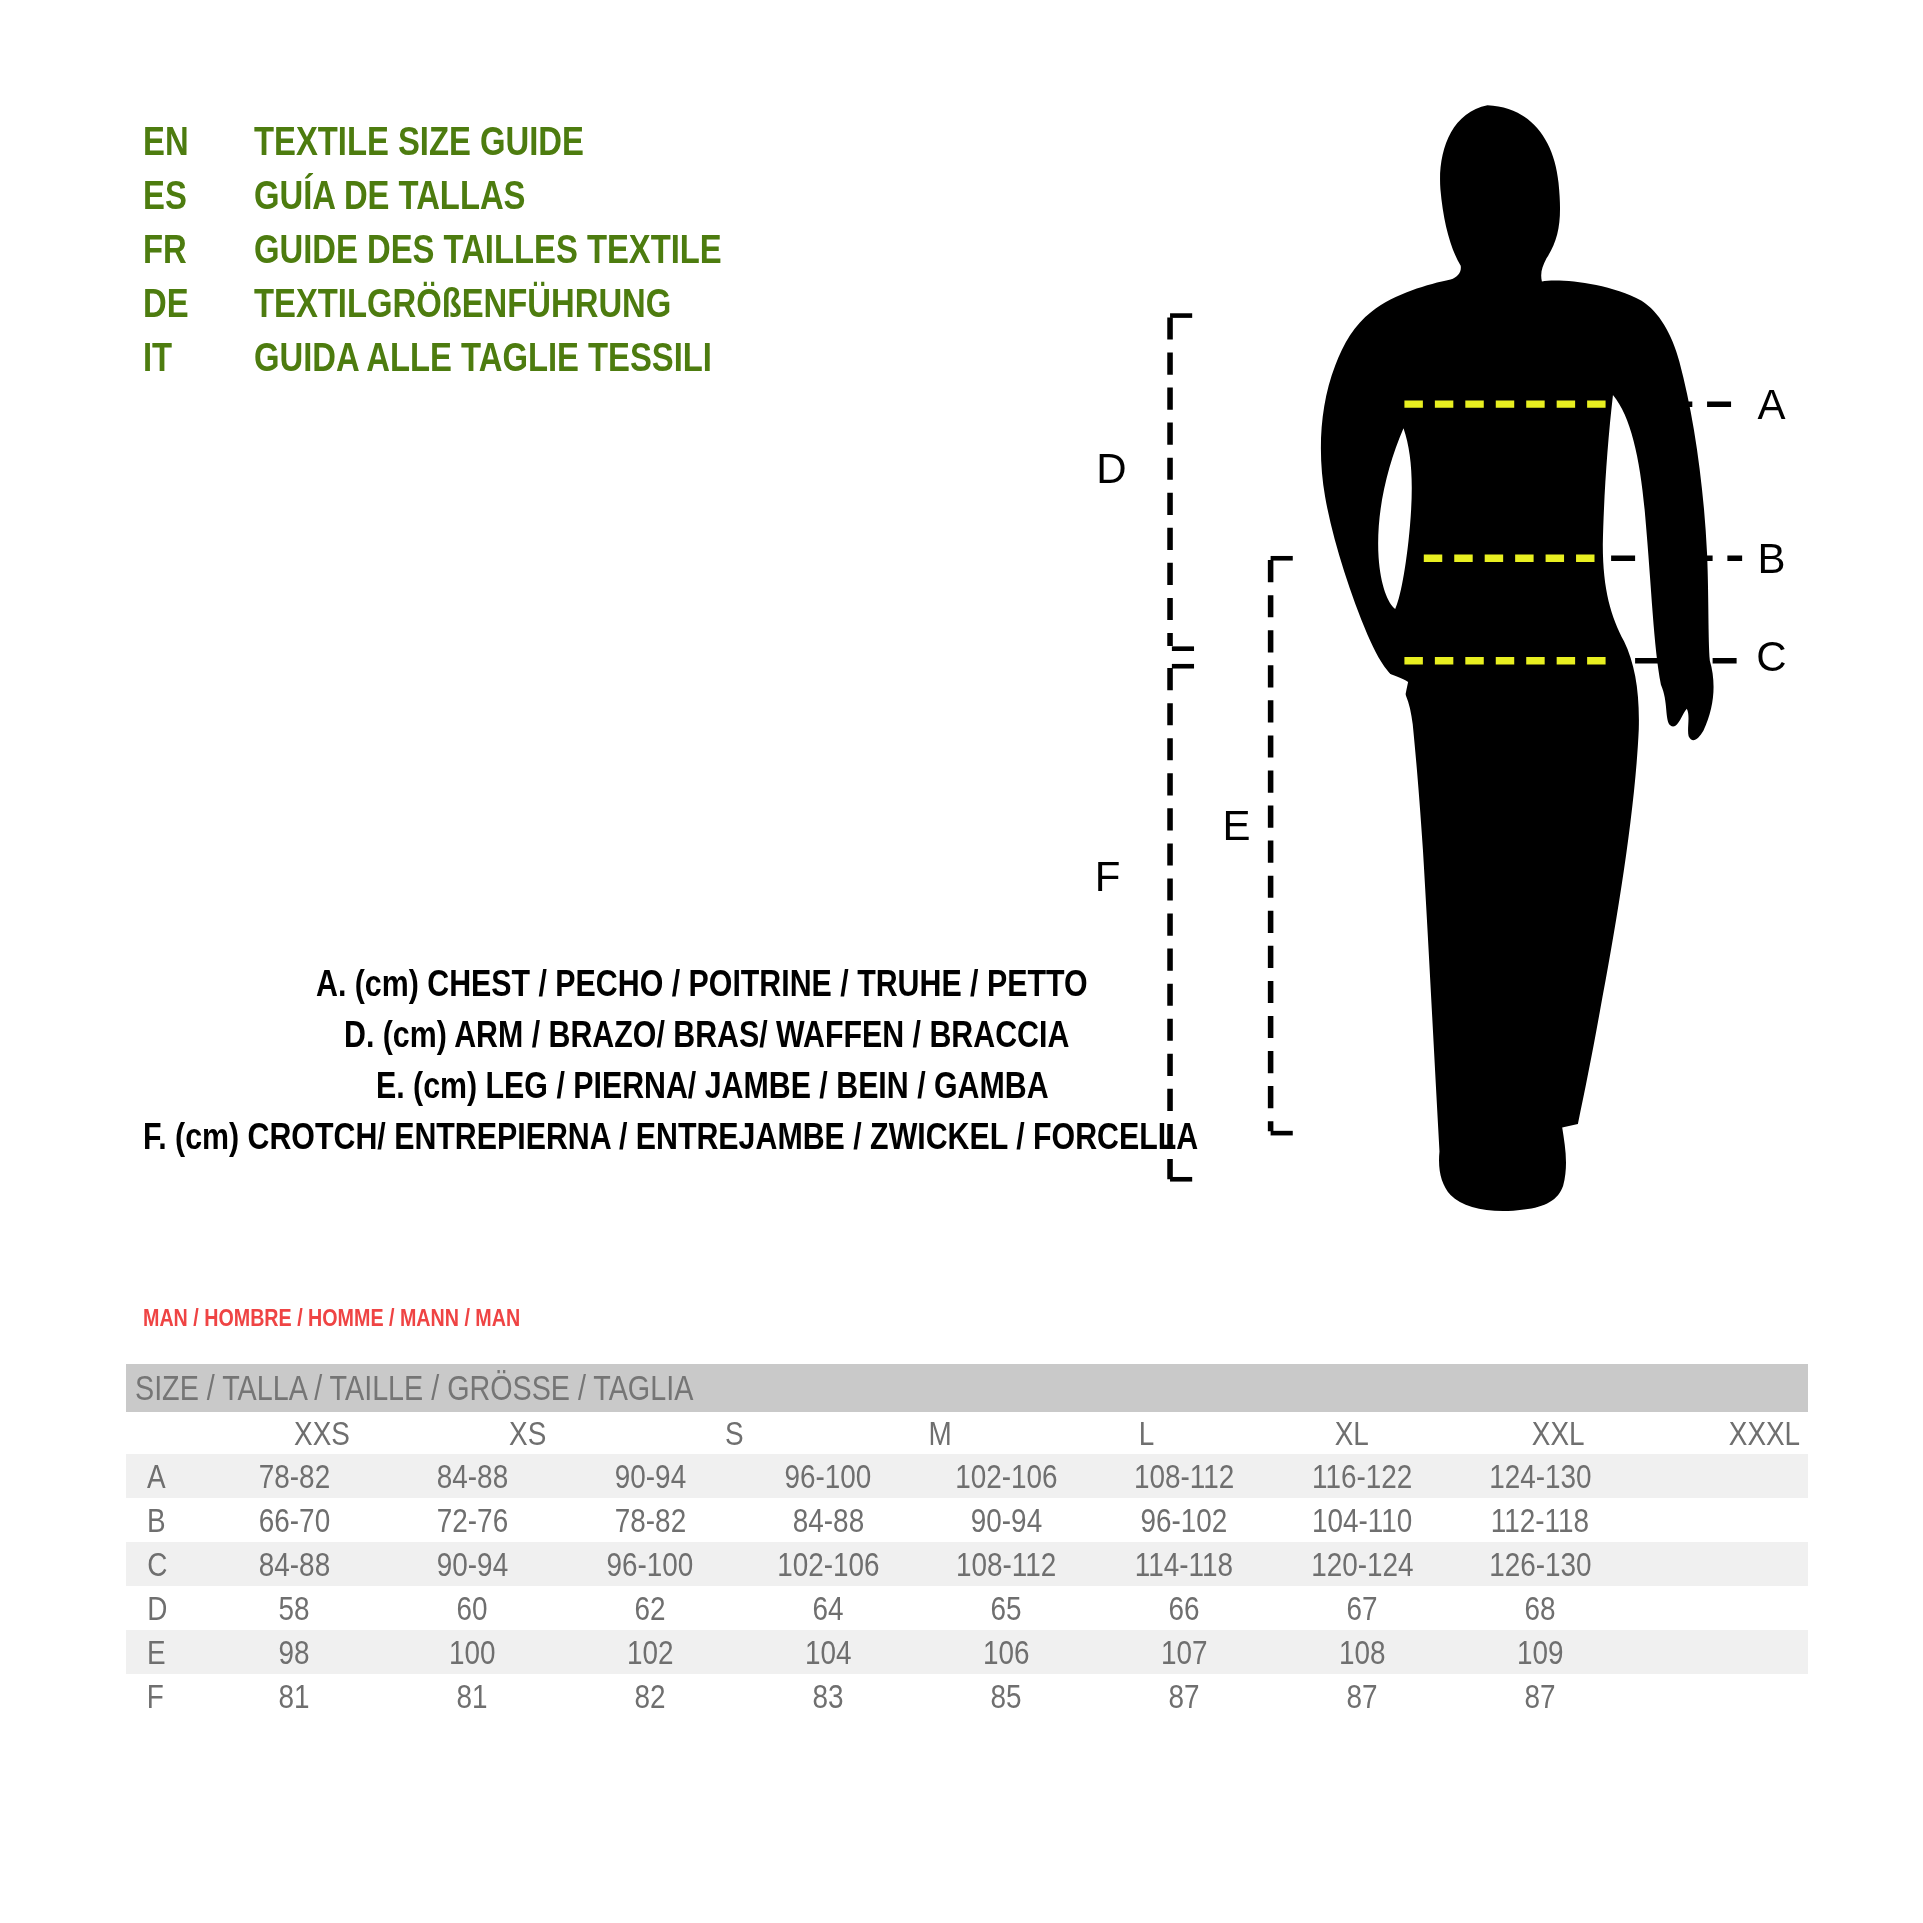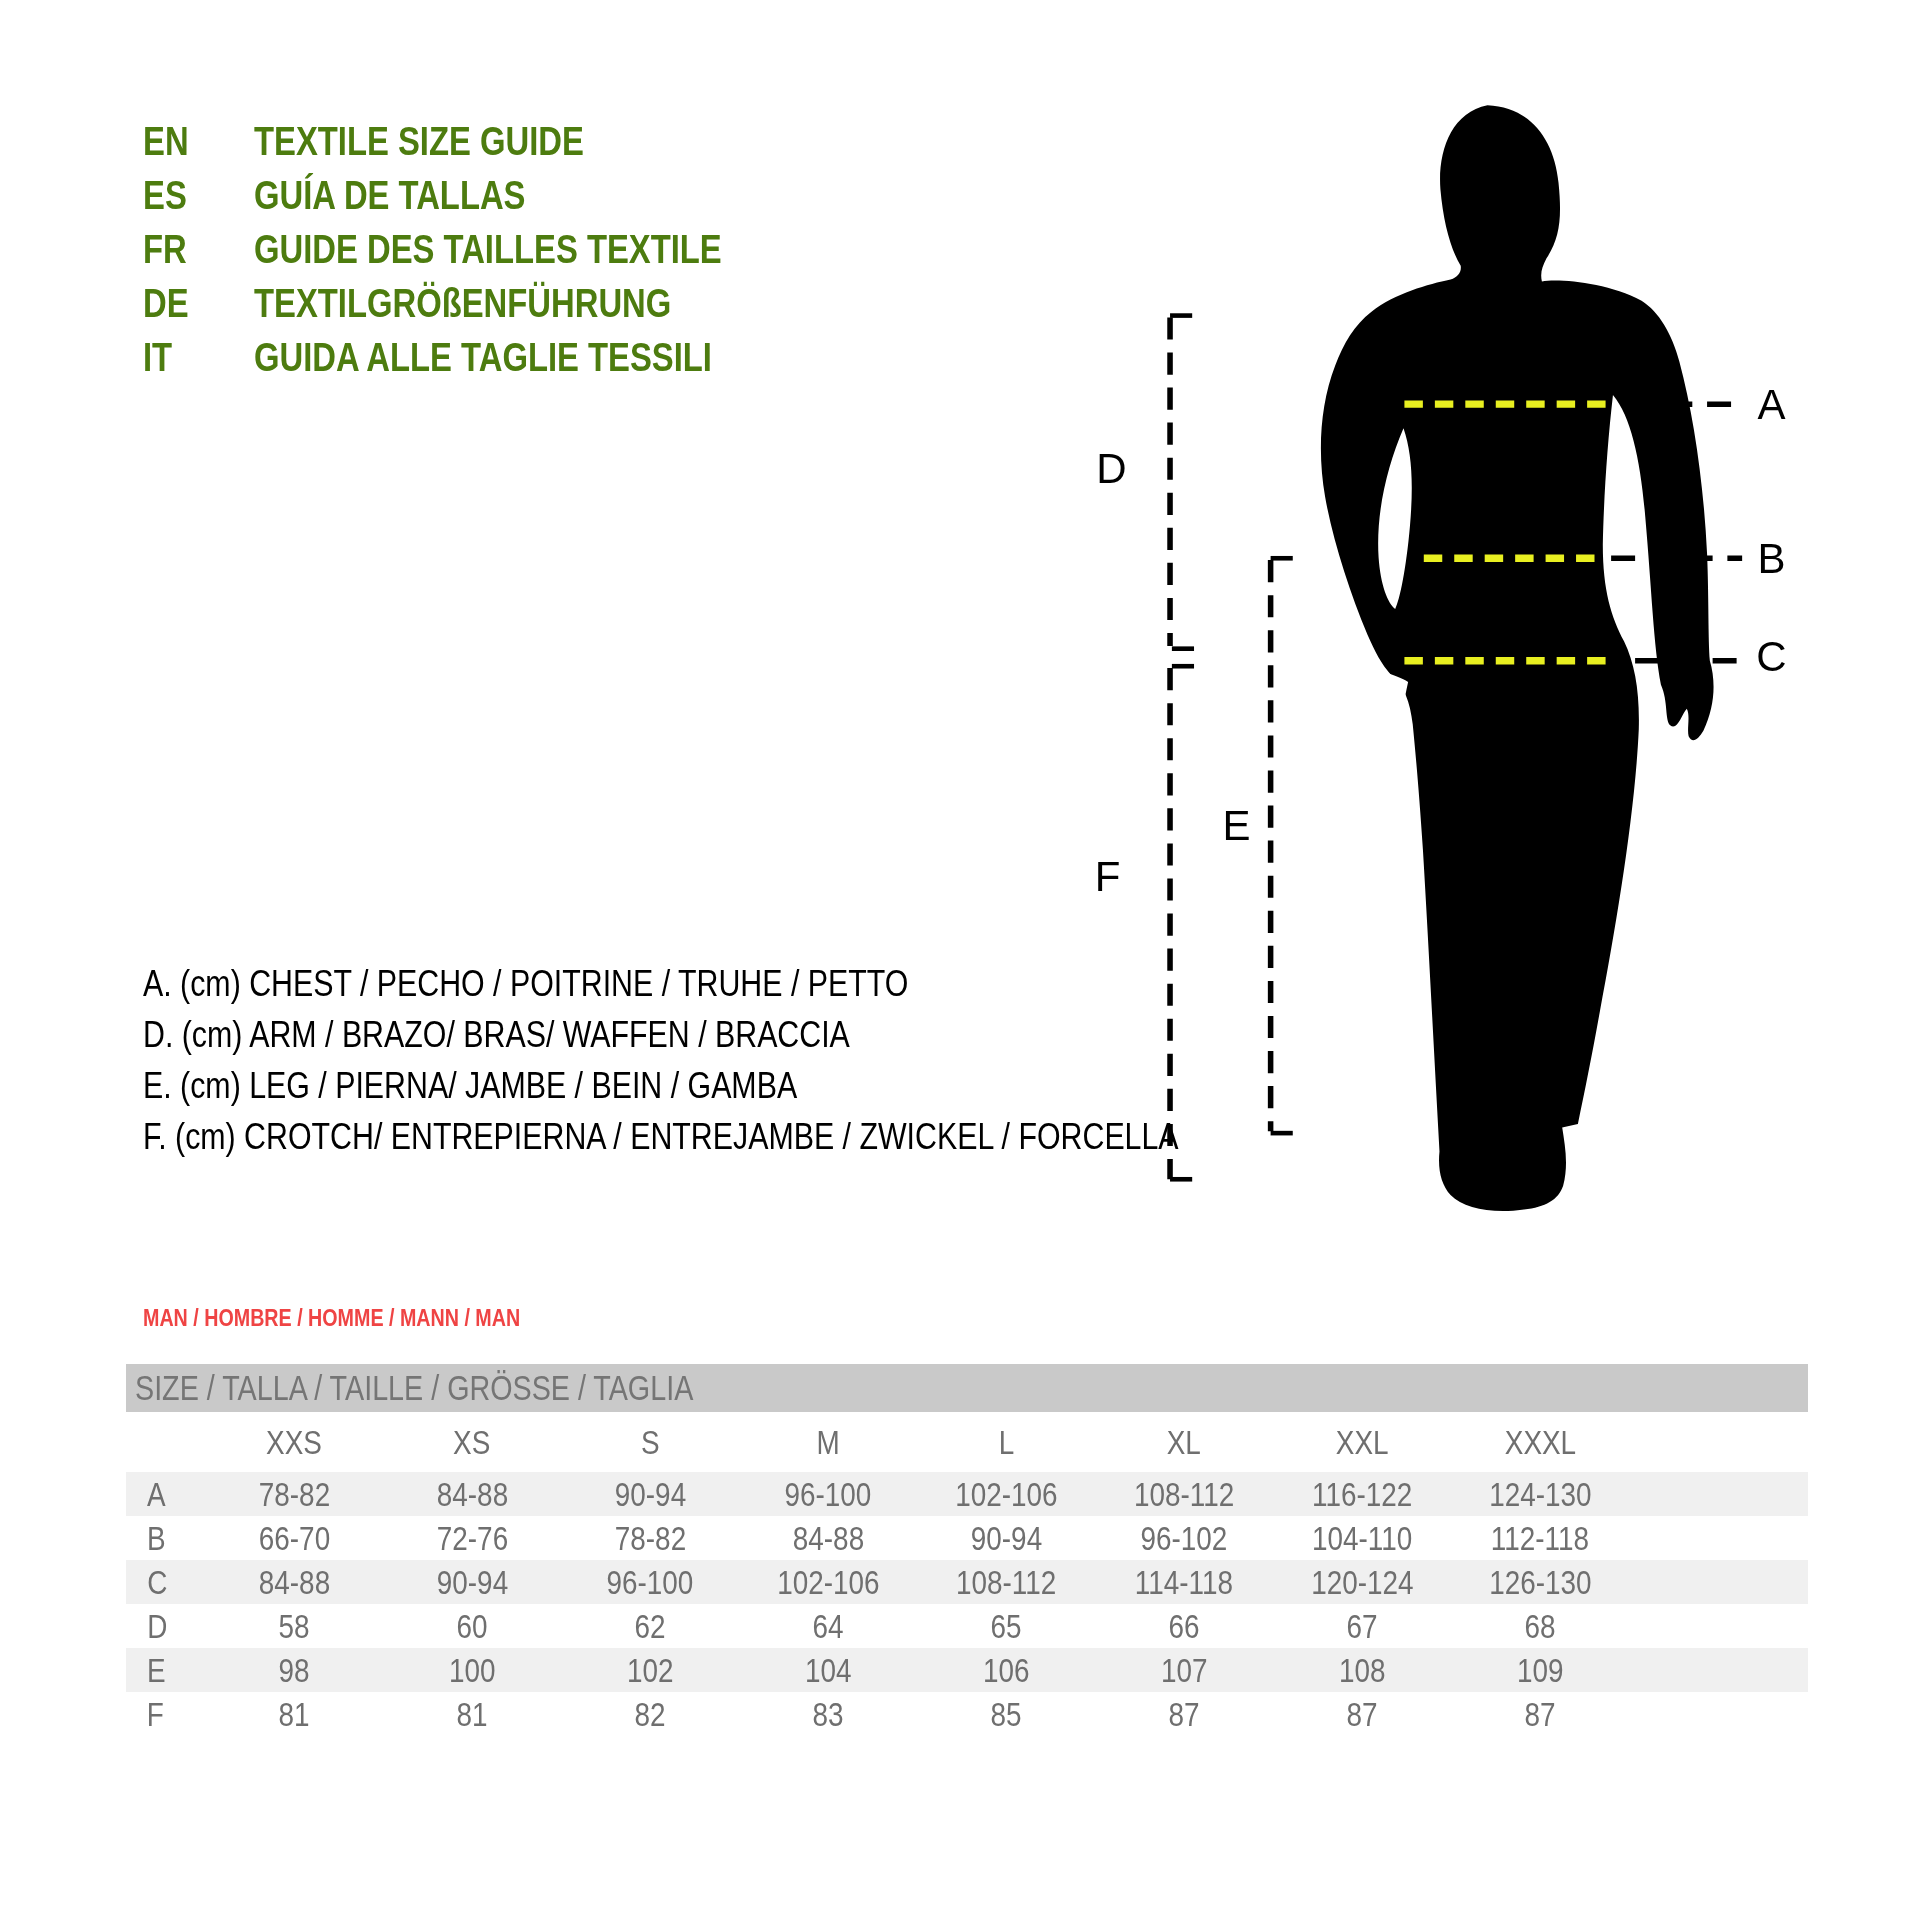--- a/index.html
+++ b/index.html
@@ -16,33 +16,33 @@
   .cond{display:inline-block;transform:scaleX(0.82);transform-origin:0 50%;white-space:nowrap;}
   .cond.c{transform-origin:50% 50%;}
 
   
   .lang-block{position:absolute;left:143px;top:114px;}
   .lang-row{display:flex;height:54px;align-items:center;font-size:40px;font-weight:700;color:#4d7c0f;}
   .lang-code{width:111px;flex:0 0 111px;}
 
   
   .meas-block{position:absolute;left:143px;top:958px;}
-  .meas-row{height:51px;display:flex;align-items:center;font-size:37px;font-weight:400;color:#000;}
+  .meas-row{height:51px;display:flex;align-items:center;font-size:37px;font-weight:700;color:#000;justify-content:center;}
 
   
   .category{position:absolute;left:143px;top:1291px;height:54px;display:flex;align-items:center;font-size:24px;font-weight:700;color:#ef4444;}
 
   
   .fig-label{position:absolute;width:55px;height:55px;display:flex;align-items:center;justify-content:center;font-size:42px;font-weight:400;color:#000;}
 
   
   .size-table{position:absolute;left:126px;top:1364px;width:1682px;}
   .thead{height:48px;background:#c9c9c9;display:flex;align-items:center;padding-left:9px;box-sizing:border-box;font-size:35px;font-weight:400;color:#757575;}
   .trow{display:grid;grid-template-columns:79px repeat(8,178px) 1fr;height:44px;align-items:center;}
-  .trow.sizes{height:60px;}
+  .trow.sizes{height:42px;gap:28px;}
   .trow.stripe{background:#f0f0f0;}
   .tcell{text-align:center;font-size:34px;font-weight:400;color:#6f6f6f;}
   .tcell.lbl{text-align:left;padding-left:19.4px;box-sizing:border-box;}
 </style>
 </head>
 <body>
 
 <div class="canvas">
 
   <svg class="figure-svg" viewBox="0 0 2084 2084">

